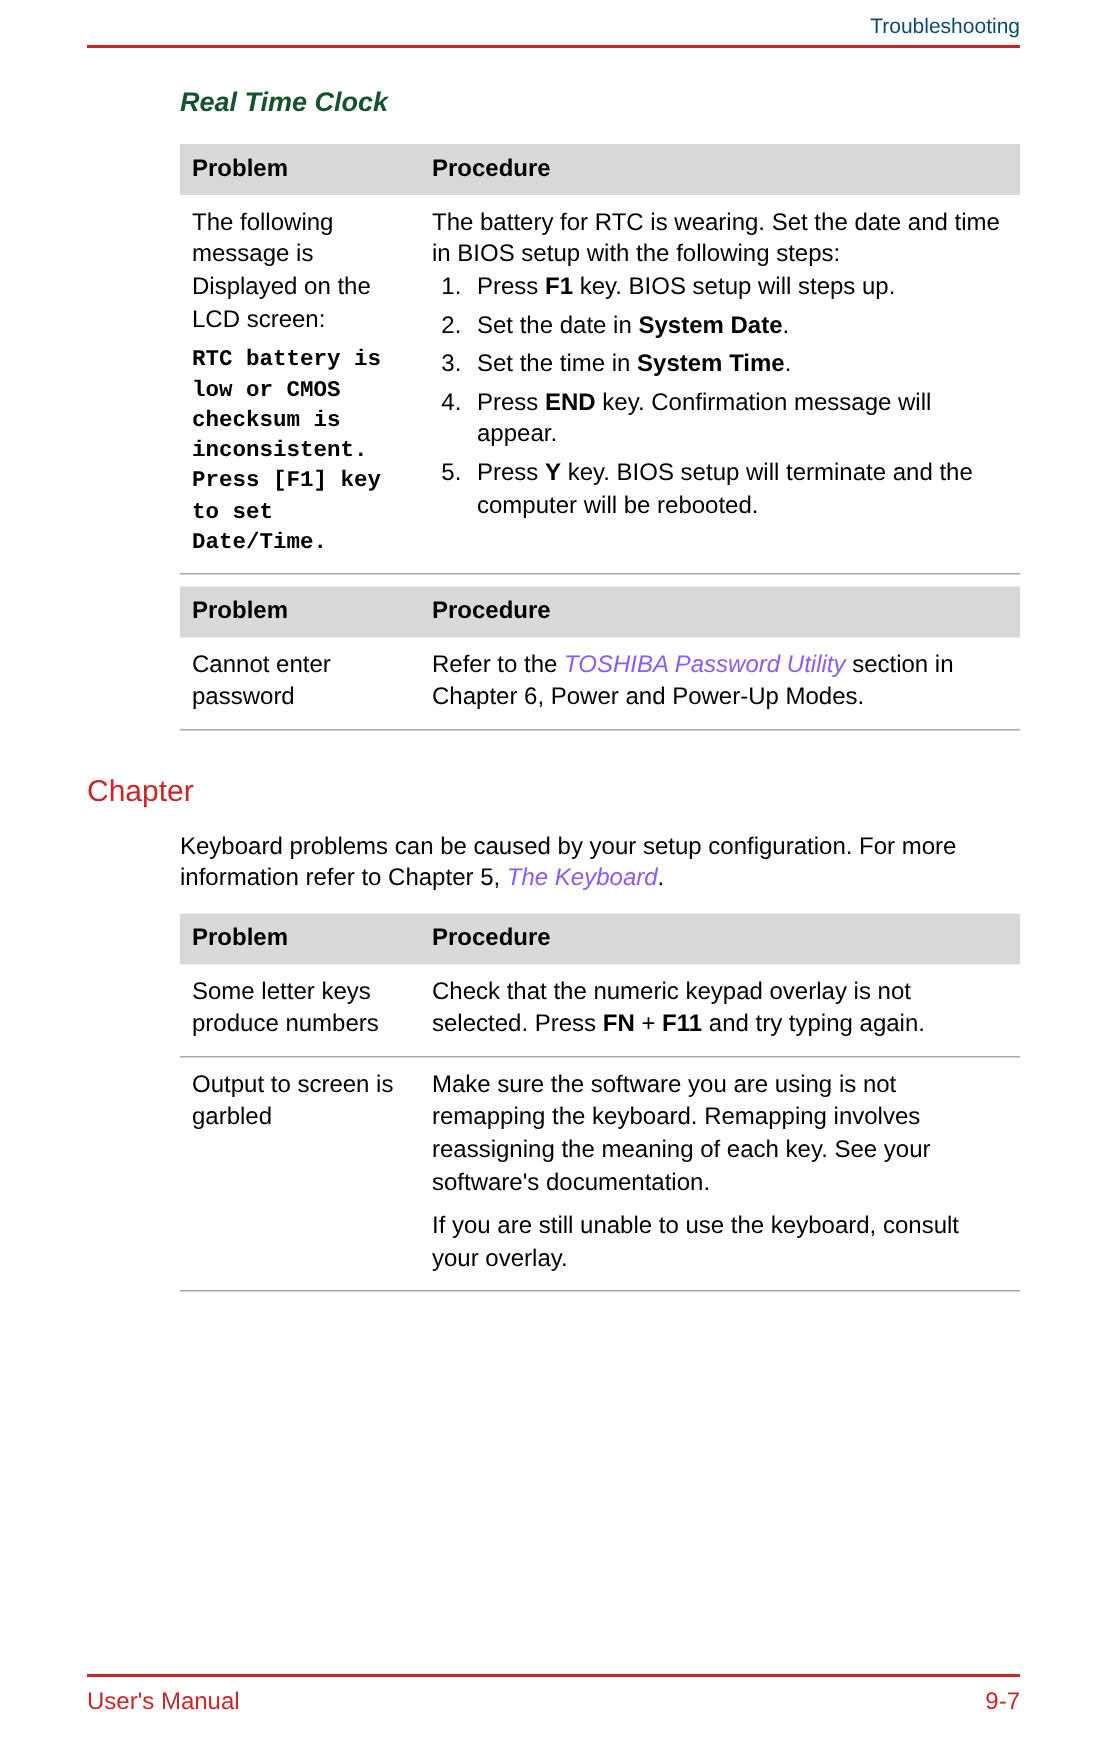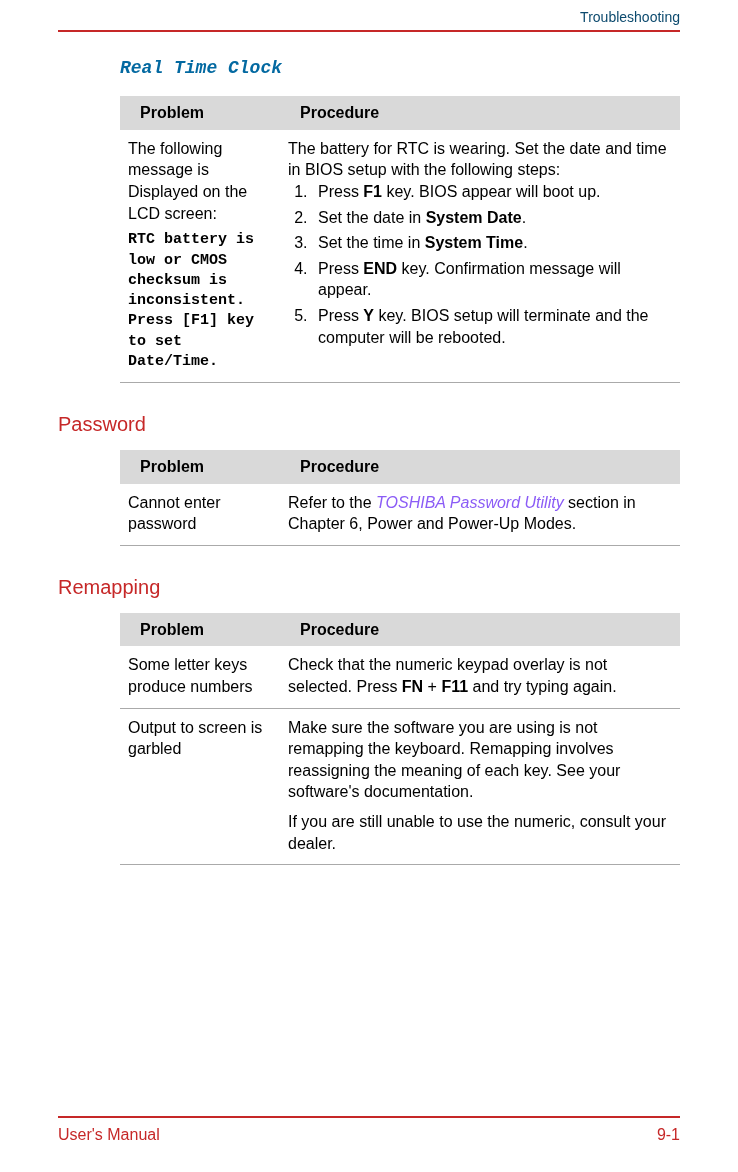--- a/index.html
+++ b/index.html
@@ -29,28 +29,27 @@
       font-size: 14px;
     }
     .content {
       position: absolute;
       top: 48px;
       left: 58px;
       right: 58px;
       bottom: 70px;
     }
     .section-title-italic {
-      color: #0369a1;
+      color: #14532d;
       font-weight: bold;
       font-style: italic;
       font-size: 18px;
       margin-left: 62px;
       margin-top: 8px;
       margin-bottom: 16px;
-      font-family: Liberation Mono, monospace;
     }
     .section-title-red {
       color: #c62828;
       font-size: 20px;
       margin-top: 28px;
       margin-bottom: 12px;
       font-family: Verdana, Arial, sans-serif;
     }
     .intro {
       margin-left: 62px;
@@ -63,21 +62,21 @@
     table.tbl {
       width: 560px;
       margin-left: 62px;
       border-collapse: collapse;
       margin-bottom: 8px;
     }
     table.tbl th {
       background: #d9d9d9;
       font-weight: bold;
       text-align: left;
-      padding: 6px 20px;
+      padding: 6px 8px;
       font-size: 16px;
     }
     table.tbl th:first-child { width: 160px; }
     table.tbl td {
       padding: 8px 8px 10px;
       vertical-align: top;
       border-bottom: 1px solid #aaa;
     }
     .mono {
       font-family: "Courier New", Courier, monospace;
@@ -130,71 +129,71 @@
     </tr>
     <tr>
       <td>
         <div>The following message is Displayed on the LCD screen:</div>
         <div style="height:6px"></div>
         <div class="mono">RTC battery is low or CMOS checksum is inconsistent. Press [F1] key to set Date/Time.</div>
       </td>
       <td>
         <div>The battery for RTC is wearing. Set the date and time in BIOS setup with the following steps:</div>
         <ol class="ol">
-          <li><span>Press </span><span class="bold">F1</span><span> key. BIOS appear will boot up.</span></li>
+          <li><span>Press </span><span class="bold">F1</span><span> key. BIOS setup will steps up.</span></li>
           <li><span>Set the date in </span><span class="bold">System Date</span><span>.</span></li>
           <li><span>Set the time in </span><span class="bold">System Time</span><span>.</span></li>
           <li><span>Press </span><span class="bold">END</span><span> key. Confirmation message will appear.</span></li>
           <li><span>Press </span><span class="bold">Y</span><span> key. BIOS setup will terminate and the computer will be rebooted.</span></li>
         </ol>
       </td>
     </tr>
   </tbody>
     </table>
 
-  <div class="section-title-red">Password</div>
 
   <table class="tbl">
     <tbody>
         <tr>
       <th>Problem</th>
       <th>Procedure</th>
     </tr>
     <tr>
       <td>Cannot enter password</td>
       <td><span>Refer to the </span><span class="link">TOSHIBA Password Utility</span><span> section in Chapter 6, Power and Power-Up Modes.</span></td>
     </tr>
   </tbody>
     </table>
 
-  <div class="section-title-red">Remapping</div>
+  <div class="section-title-red">Chapter</div>
 
+  <div class="intro"><span>Keyboard problems can be caused by your setup configuration. For more information refer to Chapter 5, </span><span class="link">The Keyboard</span><span>.</span></div>
 
   <table class="tbl">
     <tbody>
         <tr>
       <th>Problem</th>
       <th>Procedure</th>
     </tr>
     <tr>
       <td>Some letter keys produce numbers</td>
       <td><span>Check that the numeric keypad overlay is not selected. Press </span><span class="bold">FN</span><span> + </span><span class="bold">F11</span><span> and try typing again.</span></td>
     </tr>
     <tr>
       <td>Output to screen is garbled</td>
       <td>
         <div>Make sure the software you are using is not remapping the keyboard. Remapping involves reassigning the meaning of each key. See your software's documentation.</div>
         <div style="height:8px"></div>
-        <div>If you are still unable to use the numeric, consult your dealer.</div>
+        <div>If you are still unable to use the keyboard, consult your overlay.</div>
       </td>
     </tr>
   </tbody>
     </table>
 
 </div>
 
 <div class="footer">
   <div class="footer-rule"></div>
   <div class="footer-row">
     <span>User's Manual</span>
-    <span>9-1</span>
+    <span>9-7</span>
   </div>
 </div>
 
 </body></html>

